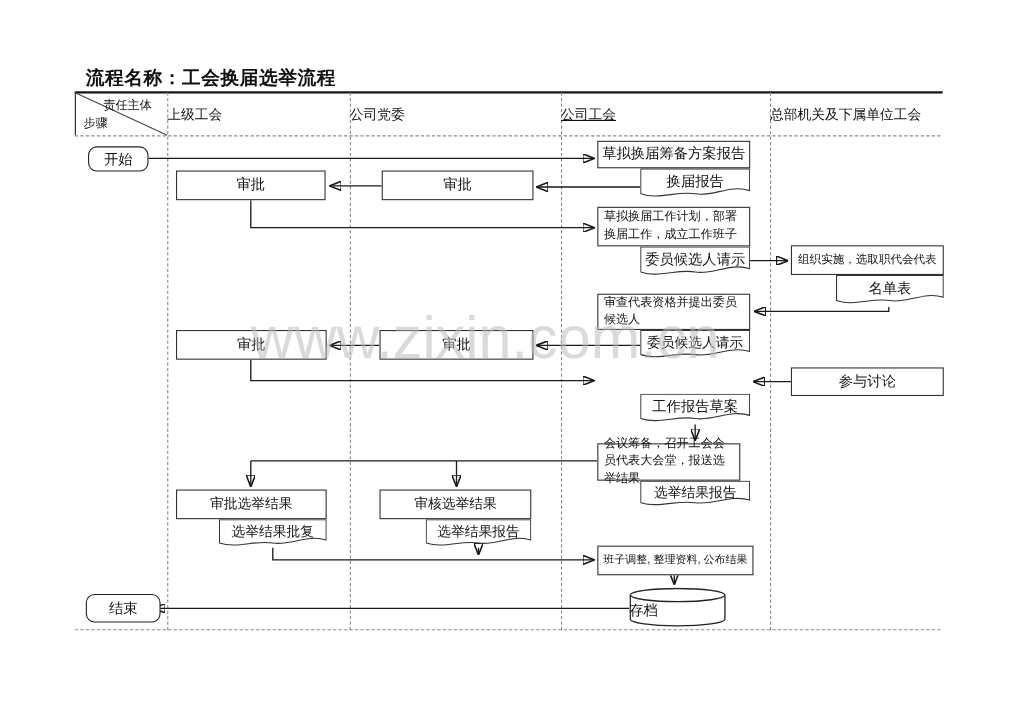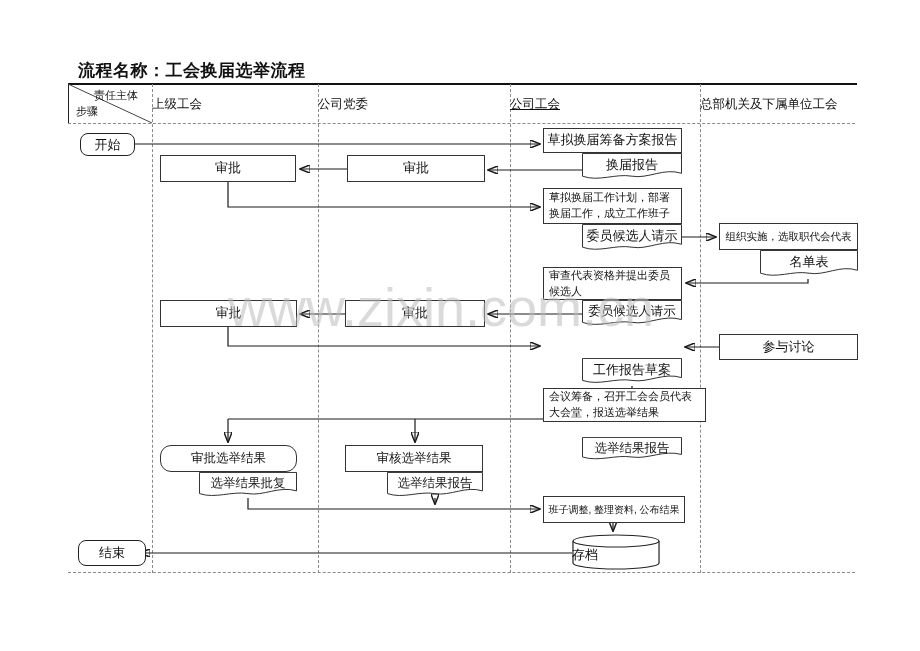--- a/index.html
+++ b/index.html
@@ -111,34 +111,34 @@
 
   <div class="abs proc" style="left:543px;top:128px;width:139px;height:25px;">
     <span>草拟换届筹备方案报告</span>
   </div>
   <div class="abs proc left" style="left:543px;top:188px;width:139px;height:36px;">
     <span>草拟换届工作计划，部署换届工作，成立工作班子</span>
   </div>
   <div class="abs proc left" style="left:543px;top:267px;width:139px;height:33px;">
     <span>审查代表资格并提出委员候选人</span>
   </div>
-  <div class="abs proc left" style="left:543px;top:388px;width:163px;height:34px;">
+  <div class="abs proc left" style="left:543px;top:403px;width:130px;height:34px;">
     <span>会议筹备，召开工会会员代表大会堂，报送选举结果</span>
   </div>
   <div class="abs proc tiny" style="left:543px;top:496px;width:142px;height:27px;">
     <span>班子调整, 整理资料, 公布结果</span>
   </div>
 
   <div class="abs proc" style="left:160px;top:155px;width:136px;height:27px;">
     <span>审批</span>
   </div>
   <div class="abs proc" style="left:160px;top:300px;width:137px;height:27px;">
     <span>审批</span>
   </div>
-  <div class="abs proc" style="left:160px;top:445px;width:137px;height:27px;font-size:12.5px;border-radius:11px;">
+  <div class="abs proc" style="left:160px;top:445px;width:137px;height:27px;font-size:12.5px;">
     <span>审批选举结果</span>
   </div>
 
   <div class="abs proc" style="left:347px;top:155px;width:138px;height:27px;">
     <span>审批</span>
   </div>
   <div class="abs proc" style="left:345px;top:300px;width:140px;height:27px;">
     <span>审批</span>
   </div>
   <div class="abs proc" style="left:345px;top:445px;width:138px;height:27px;font-size:12.5px;">

